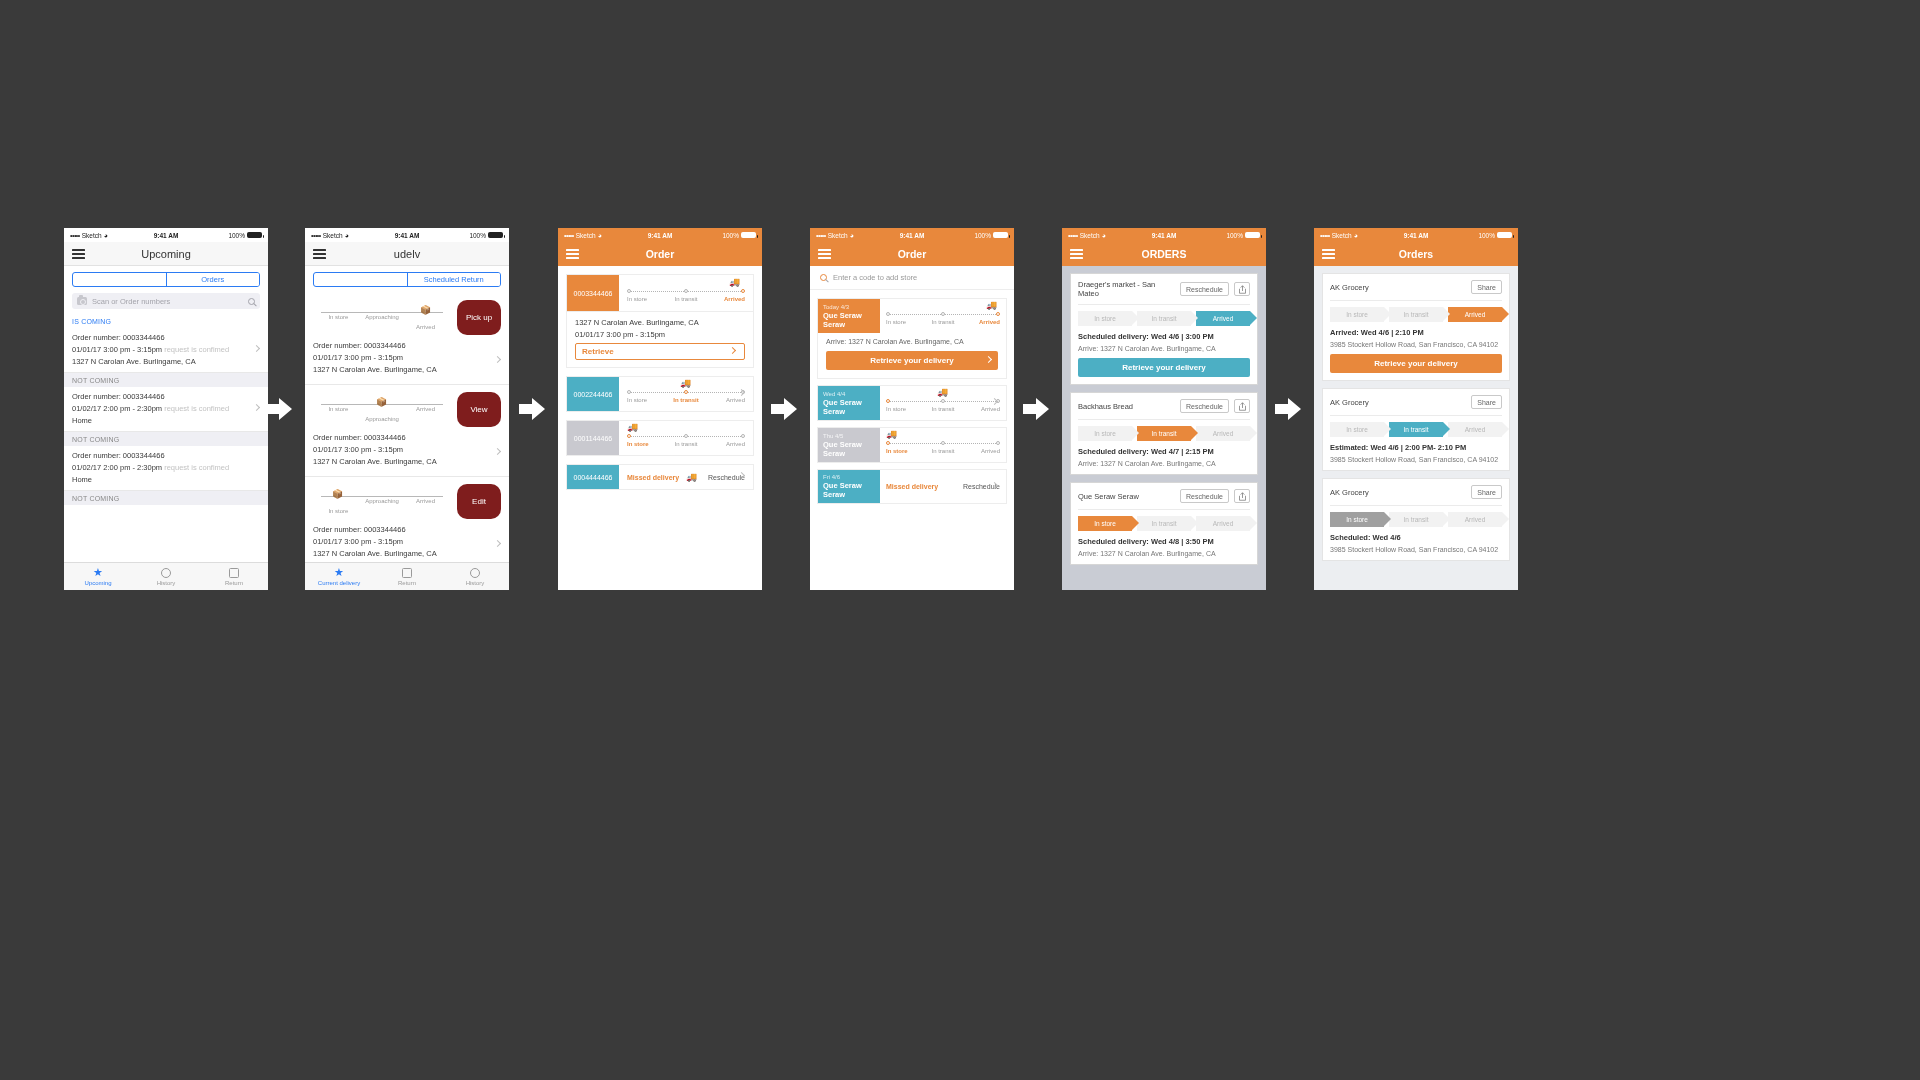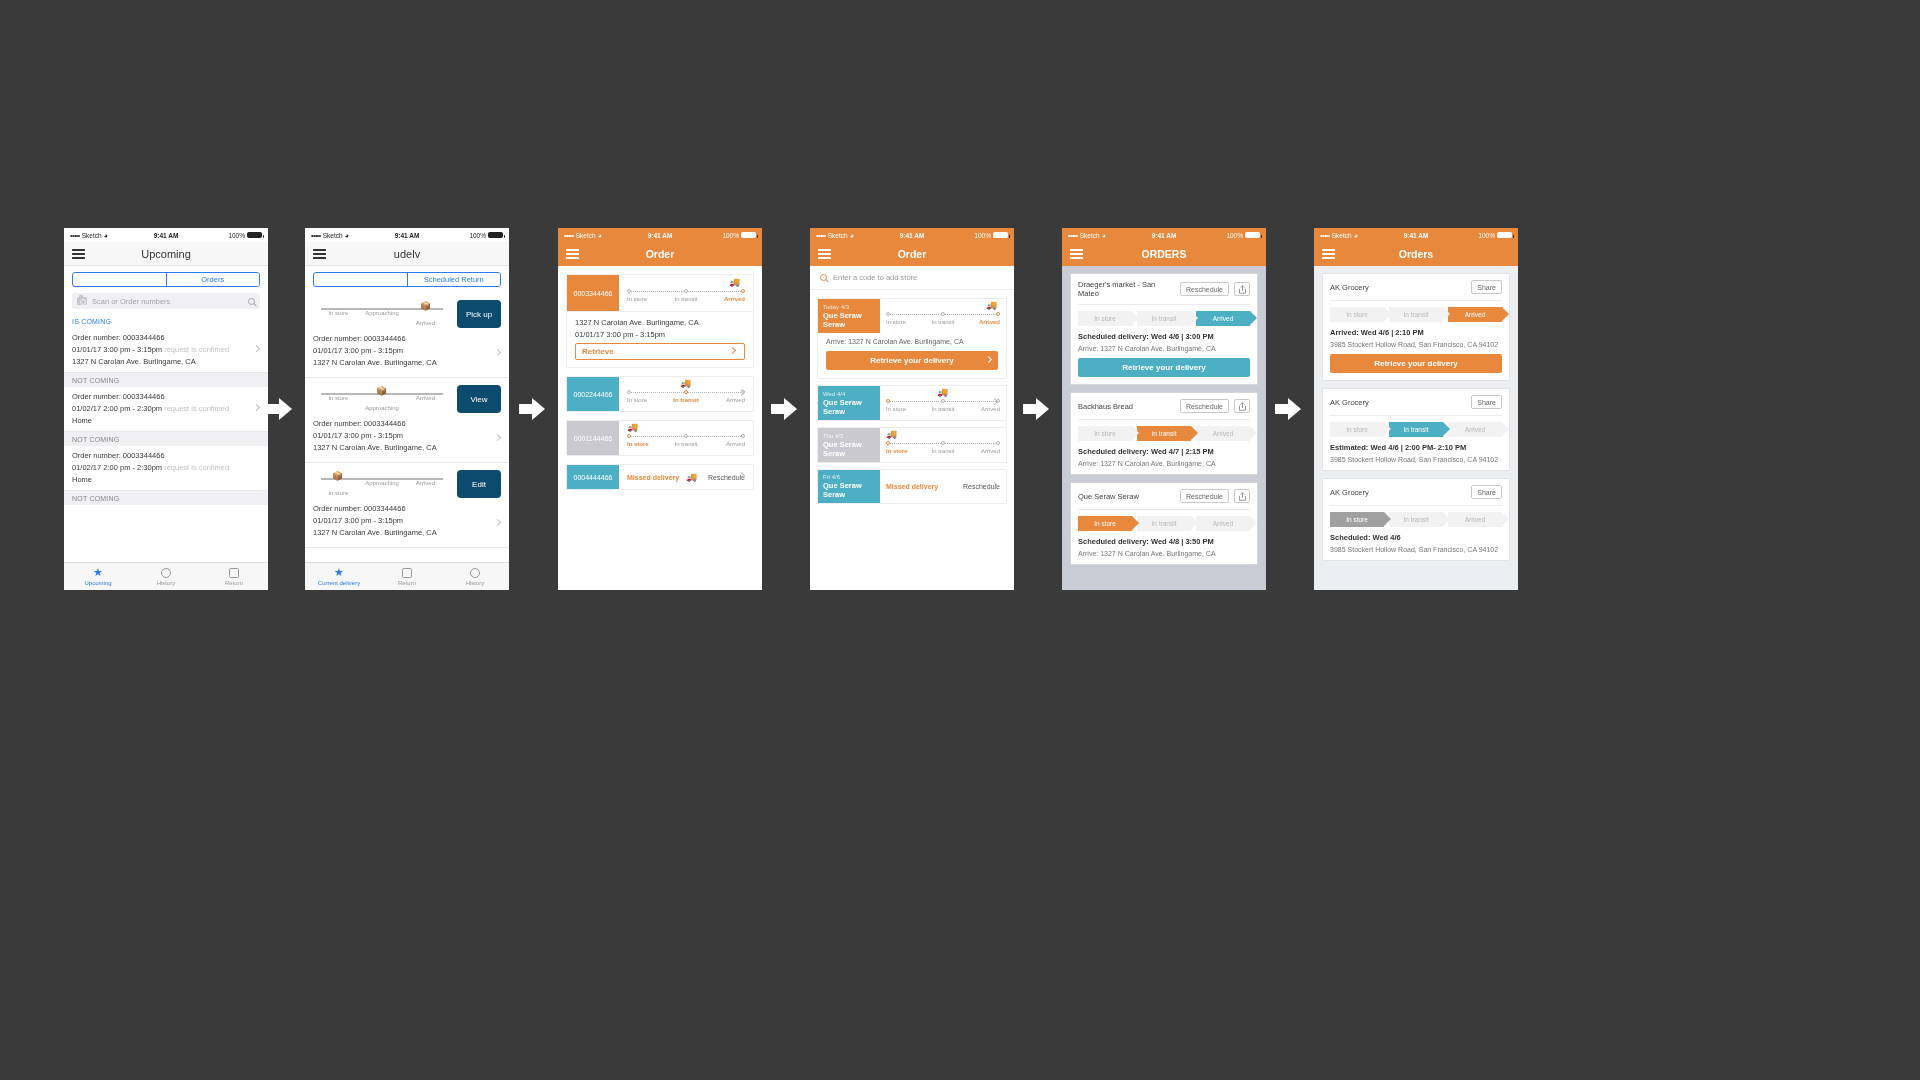--- a/index.html
+++ b/index.html
@@ -158,23 +158,23 @@
     justify-content: space-between; padding: 0 4px;
   }
   .tp { width: 33%; text-align: center; position: relative; }
   .tp .dot {
     width: 5px; height: 5px; border-radius: 50%; background: #7d7d7d;
     margin: 5px auto 4px;
   }
   .tp .lbl { font-size: 6px; color: #9a9a9a; }
   .truck-ic { font-size: 9px; line-height: 9px; margin: 1px auto 0; display:block;}
   .btn-grey {
-    width: 44px; height: 28px; background: #0c4a6e; color: #fff;
+    width: 44px; height: 35px; background: #7f1d1d; color: #fff;
     font-size: 8px; display: flex; align-items: center; justify-content: center;
-    border-radius: 4px; cursor: pointer;
+    border-radius: 10px; cursor: pointer;
   }
   .track-body { padding: 2px 8px 7px; position: relative; }
   .track-body .l { font-size: 7.5px; color: #3a3a3a; margin-bottom: 3px; }
   .track-body .l:last-child { margin-bottom: 0; }
 
   
   .ordercard {
     display: flex; background: #fff; margin: 0 0 0 0;
     border-bottom: 1px solid #ededed; min-height: 36px;
   }

